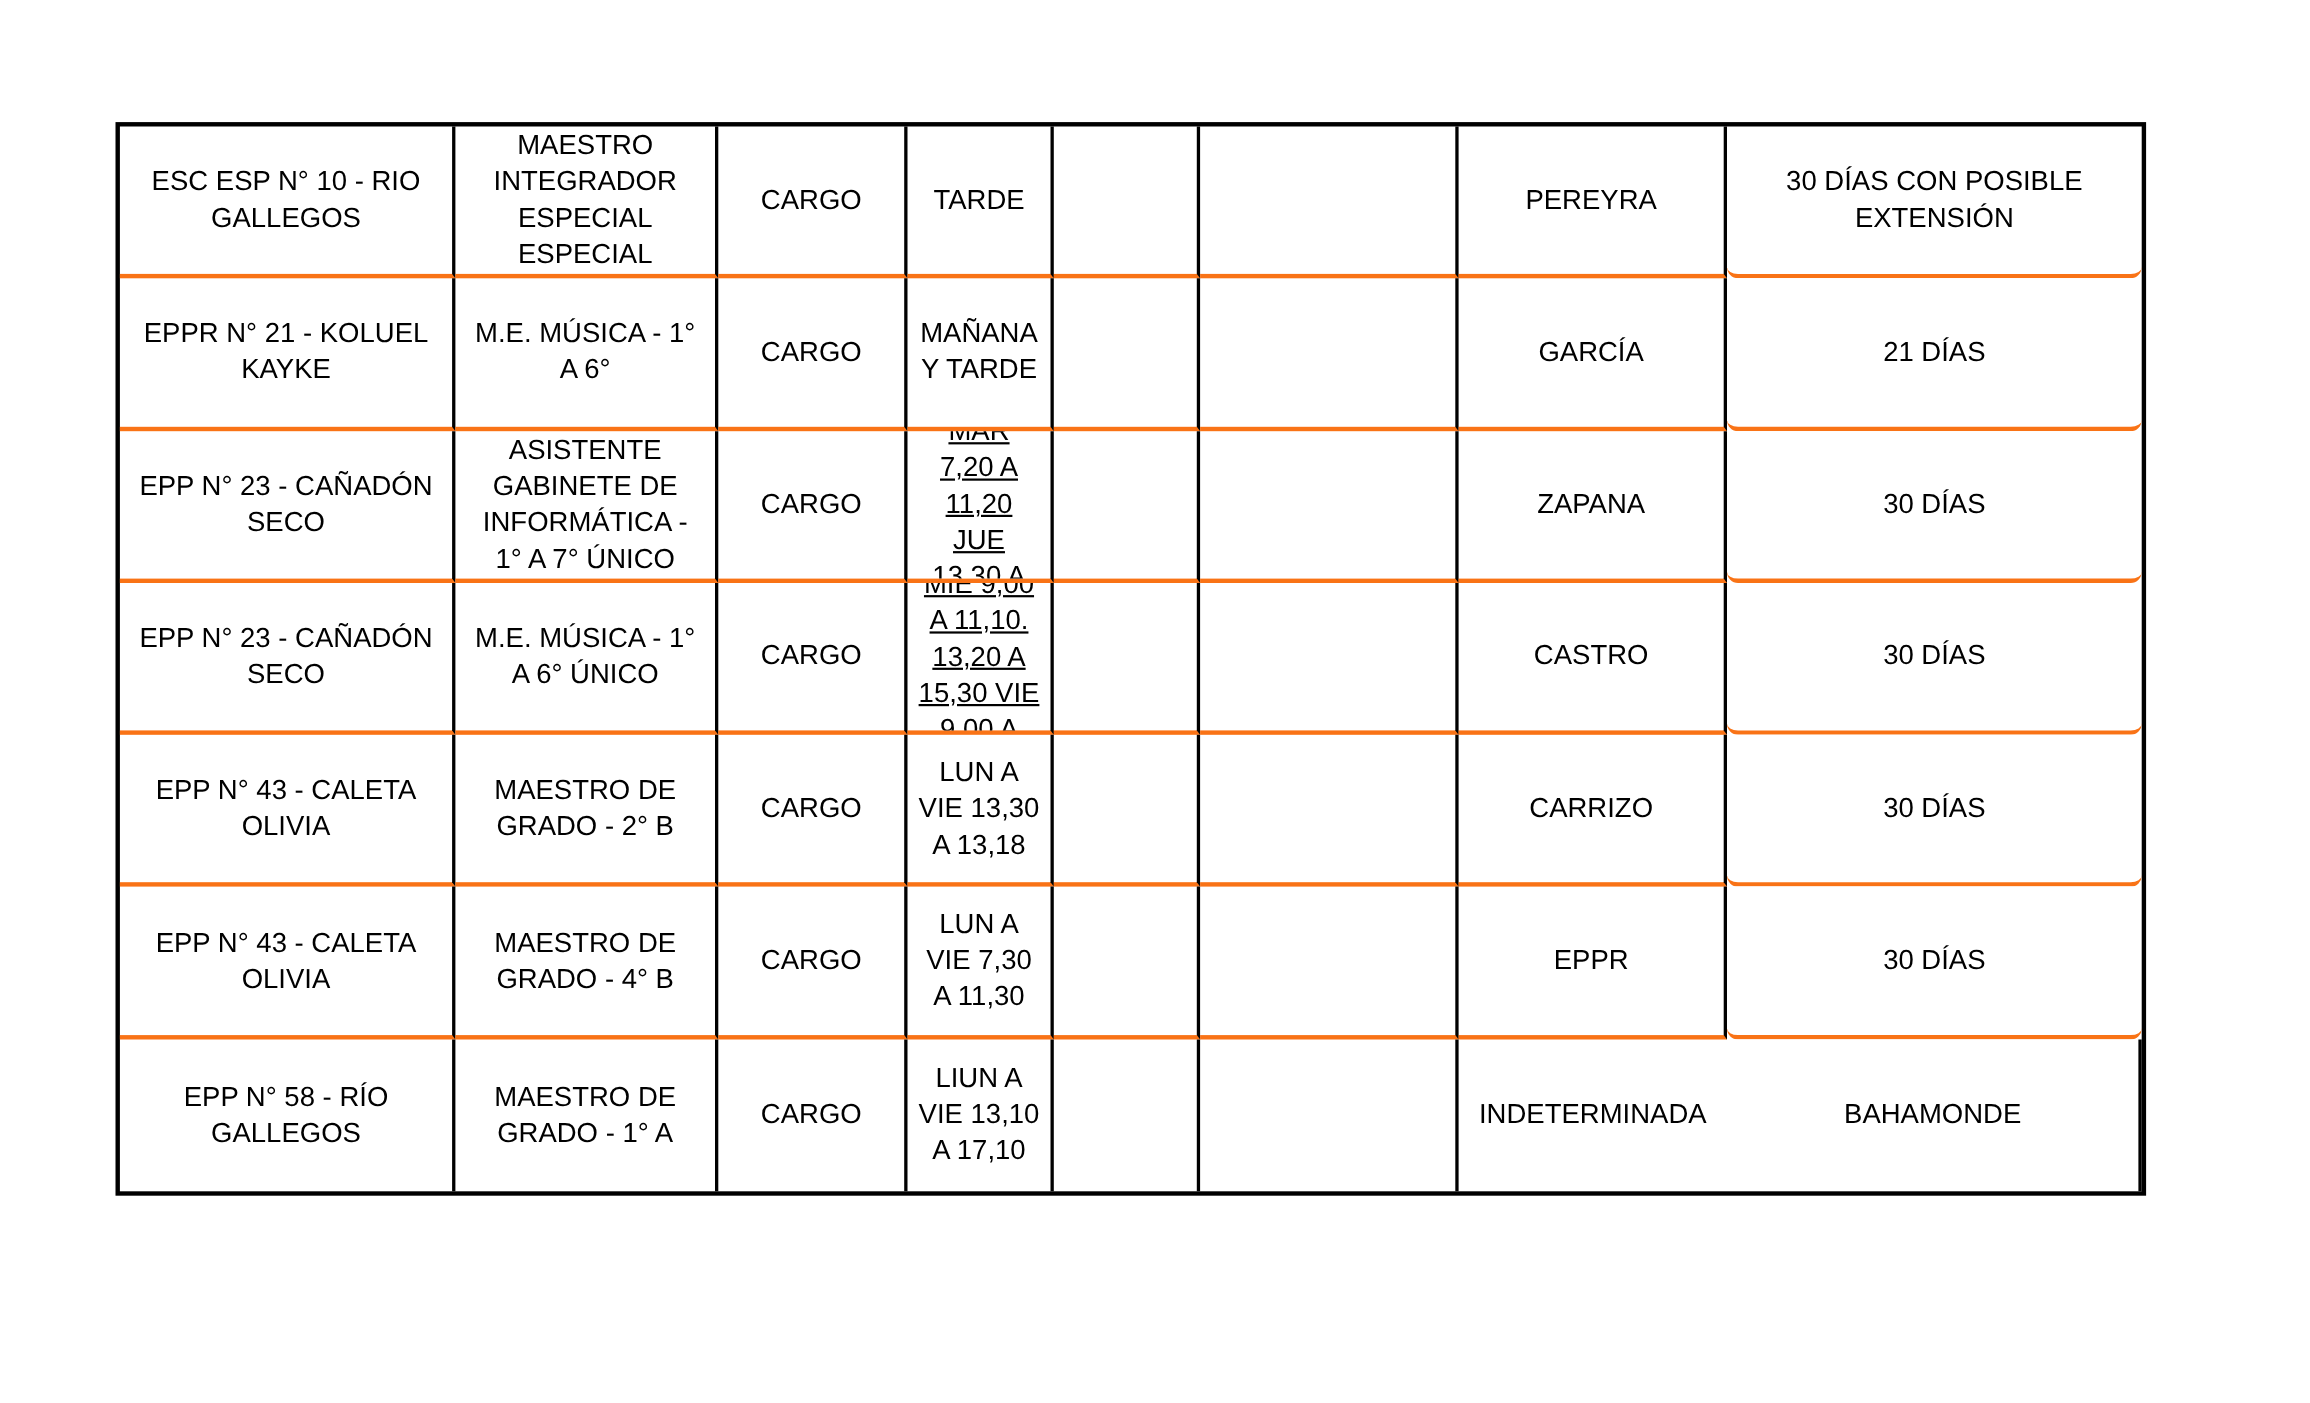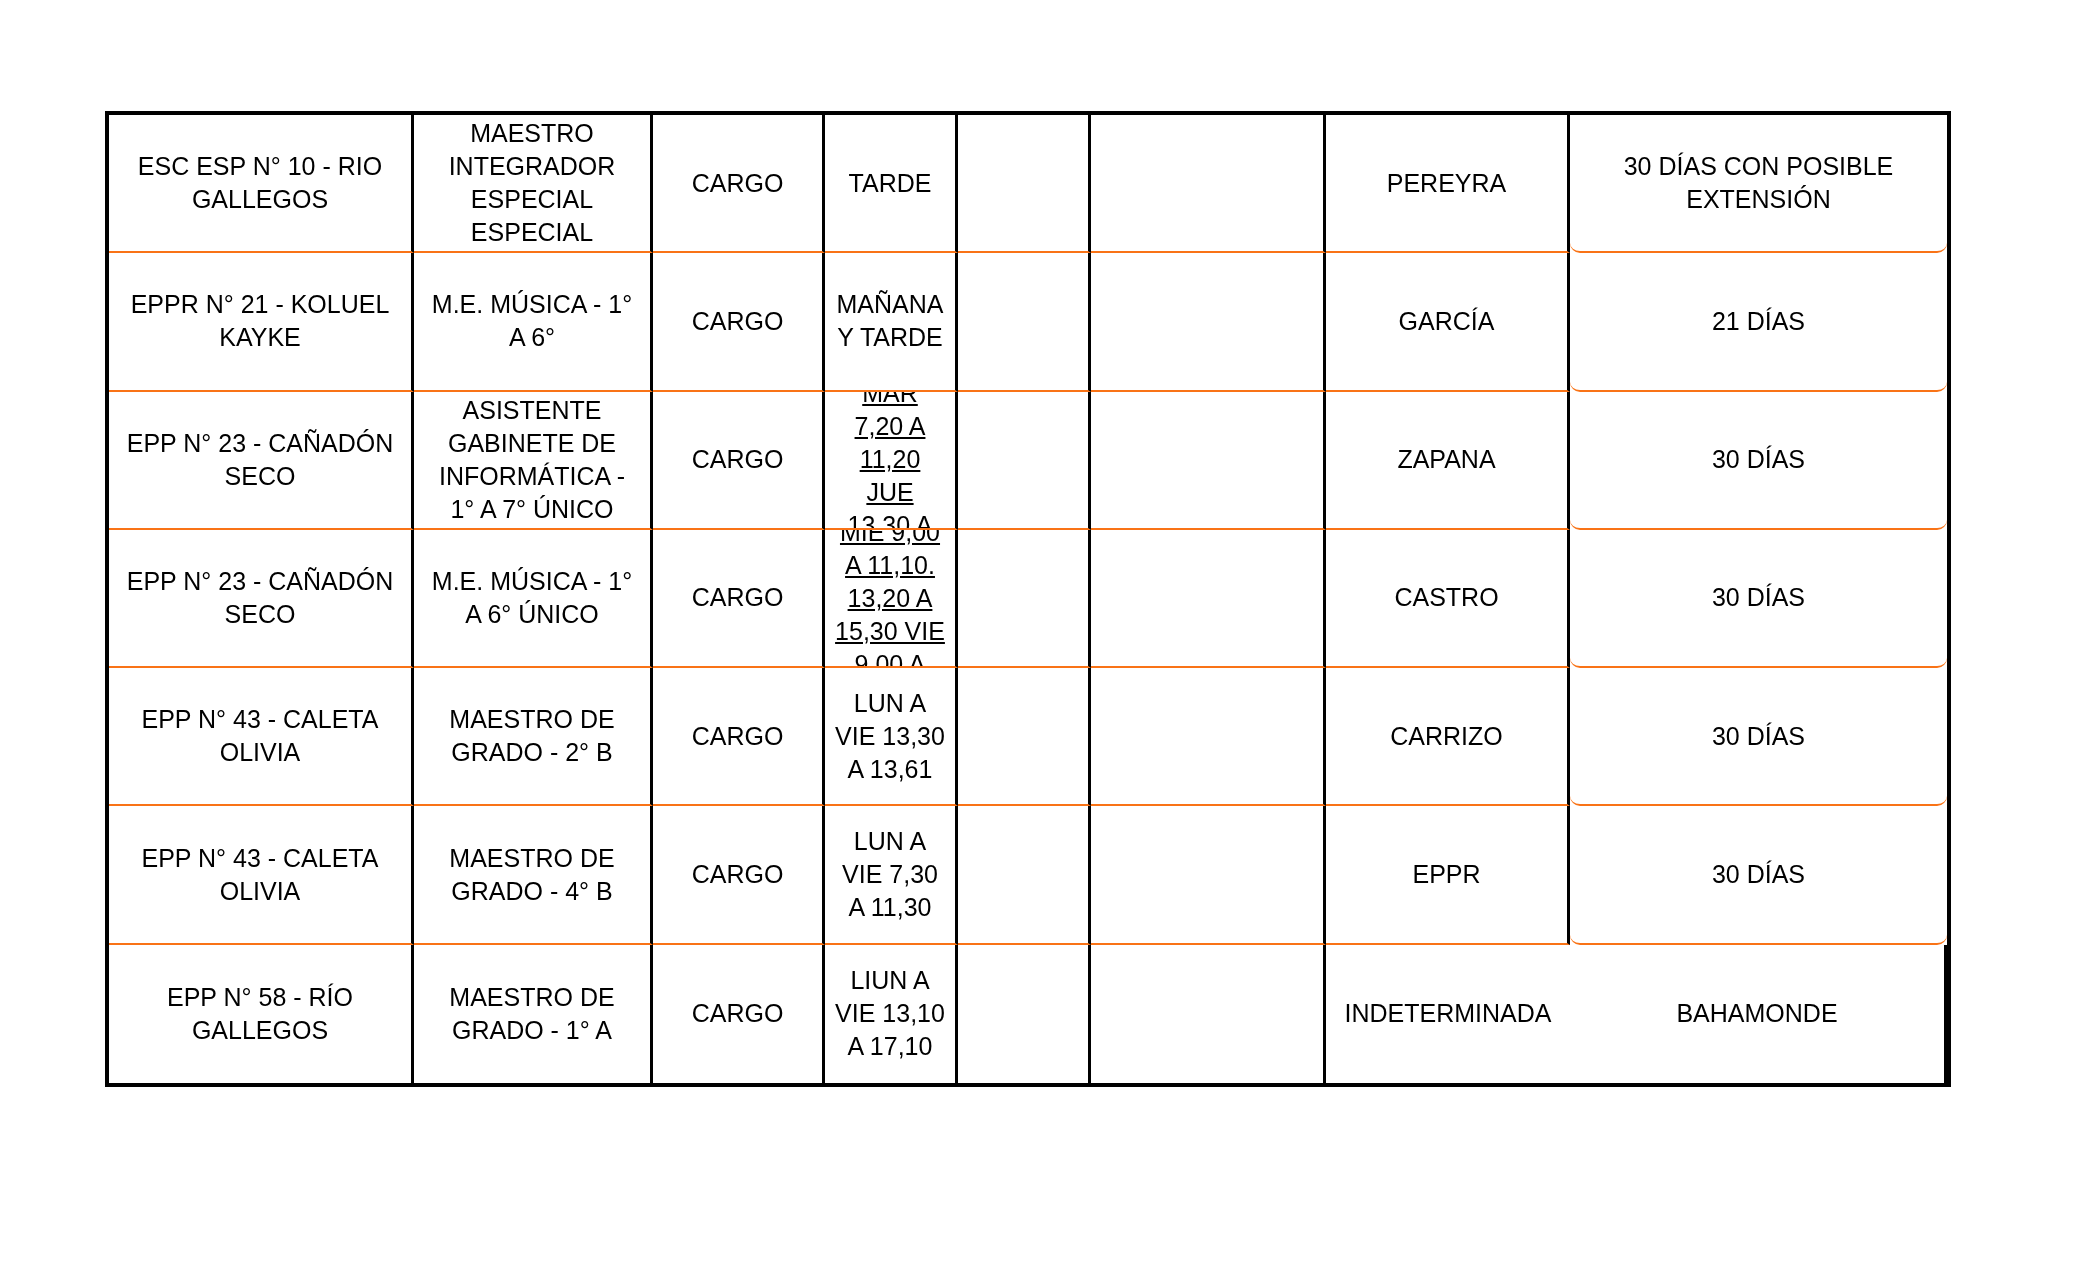--- a/index.html
+++ b/index.html
@@ -18,21 +18,21 @@
     box-sizing:border-box;
     border:4px solid #000;
     display:grid;
     grid-template-columns:305px 239px 172px 133px 133px 235px 244px 1fr;
     grid-template-rows:repeat(7, 1fr);
     background:#fff;
   }
   .cell{
     box-sizing:border-box;
     border-right:3px solid #000;
-    border-bottom:2px solid #f97316;
+    border-bottom:4px solid #f97316;
     display:flex;
     flex-direction:column;
     align-items:center;
     justify-content:center;
     text-align:center;
     font-size:25px;
     line-height:33px;
     overflow:hidden;
     padding:0 3px;
   }
@@ -164,21 +164,21 @@
   <div class="cell">
     <div class="ln">MAESTRO DE</div>
     <div class="ln">GRADO - 2° B</div>
   </div>
   <div class="cell">
     <div class="ln">CARGO</div>
   </div>
   <div class="cell">
     <div class="ln">LUN A</div>
     <div class="ln">VIE 13,30</div>
-    <div class="ln">A 13,61</div>
+    <div class="ln">A 13,18</div>
   </div>
   <div class="cell"></div>
   <div class="cell"></div>
   <div class="cell">
     <div class="ln">CARRIZO</div>
   </div>
   <div class="cell c8">
     <div class="ln">30 DÍAS</div>
   </div>
 

